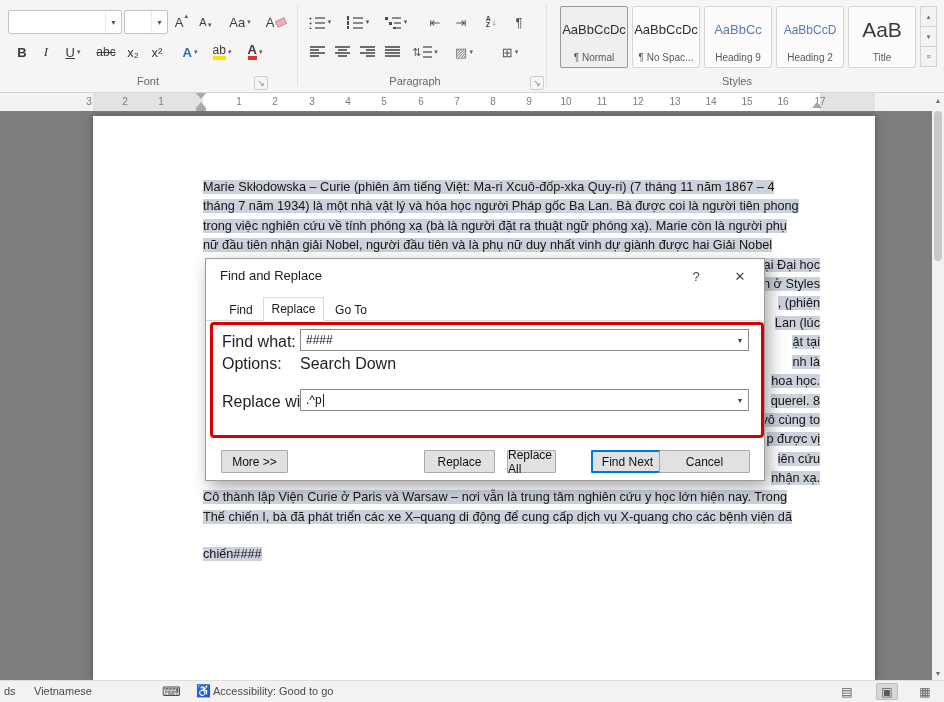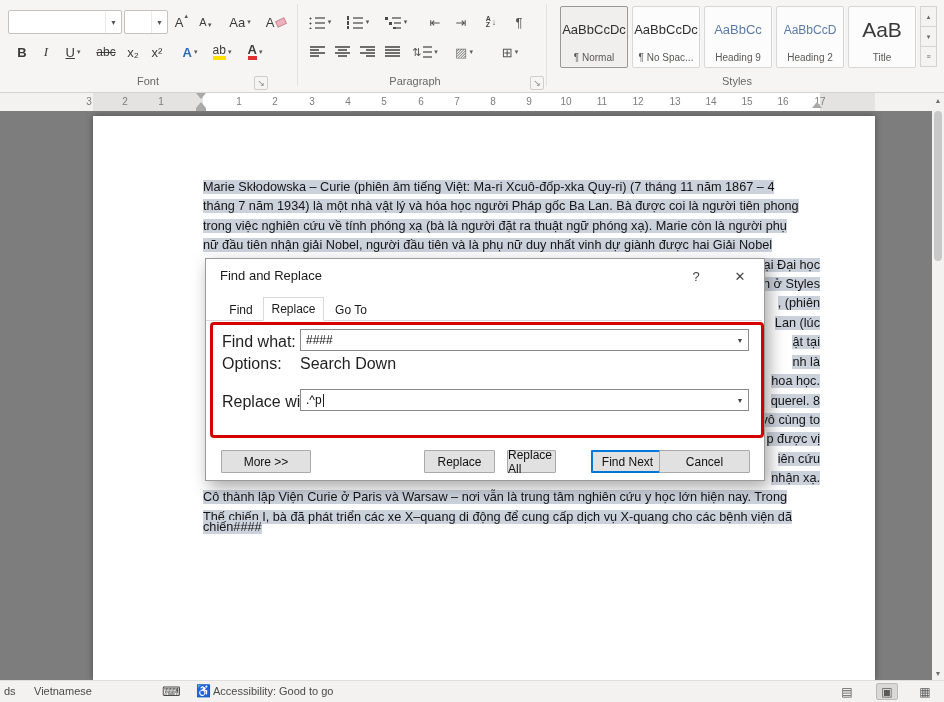--- a/index.html
+++ b/index.html
@@ -270,21 +270,21 @@
     <div class="line frag" style="top:217px"><span>ật tại</span></div>
     <div class="line frag" style="top:237px"><span>nh là</span></div>
     <div class="line frag" style="top:256px"><span>hoa học.</span></div>
     <div class="line frag" style="top:276px"><span>querel. 8</span></div>
     <div class="line frag" style="top:295px"><span>vô cùng to</span></div>
     <div class="line frag" style="top:314px"><span>p được vị</span></div>
     <div class="line frag" style="top:334px"><span>iên cứu</span></div>
     <div class="line frag" style="top:353px"><span>nhận xạ.</span></div>
     <div class="line" style="top:372px"><span>Cô thành lập Viện Curie ở Paris và Warsaw – nơi vẫn là trung tâm nghiên cứu y học lớn hiện nay. Trong</span></div>
     <div class="line" style="top:392px"><span>Thế chiến I, bà đã phát triển các xe X–quang di động để cung cấp dịch vụ X-quang cho các bệnh viện dã</span></div>
-    <div class="line" style="top:402px"><span>chiến####</span></div>
+    <div class="line" style="top:429px"><span>chiến####</span></div>
   </div>
 
   <div class="sbar">
     <span class="sarrow" style="top:0">▲</span>
     <span class="sthumb" style="top:18px;height:150px"></span>
     <span class="sarrow" style="top:573px">▼</span>
   </div>
 
   <div class="dlg">
     <span class="dtitle">Find and Replace</span>
@@ -306,21 +306,21 @@
 
     <span class="dlabel" style="left:16px;top:96px">Options:</span>
     <span class="dlabel" style="left:94px;top:96px">Search Down</span>
 
     <span class="dlabel" style="left:16px;top:134px">Replace with:</span>
     <div class="dcombo" style="left:94px;top:130px;width:449px">
       <span class="val"><span>.^p</span><span class="caret"></span></span>
       <span class="ca">▼</span>
     </div>
 
-    <span class="dbtn" style="left:15px;width:90px">More &gt;&gt;</span>
+    <span class="dbtn" style="left:15px;width:67px">More &gt;&gt;</span>
     <span class="dbtn" style="left:218px;width:71px">Replace</span>
     <span class="dbtn" style="left:301px;width:49px">Replace All</span>
     <span class="dbtn primary" style="left:385px;width:73px">Find Next</span>
     <span class="dbtn" style="left:453px;width:91px">Cancel</span>
   </div>
 
   <div class="status">
     <span class="sitem" style="left:4px">ds</span>
     <span class="sitem" style="left:34px">Vietnamese</span>
     <span class="sitem" style="left:162px;top:3px;font-size:13px">⌨</span>

